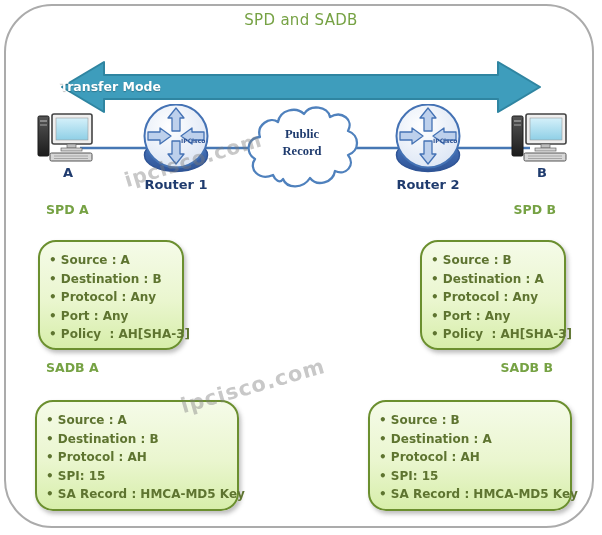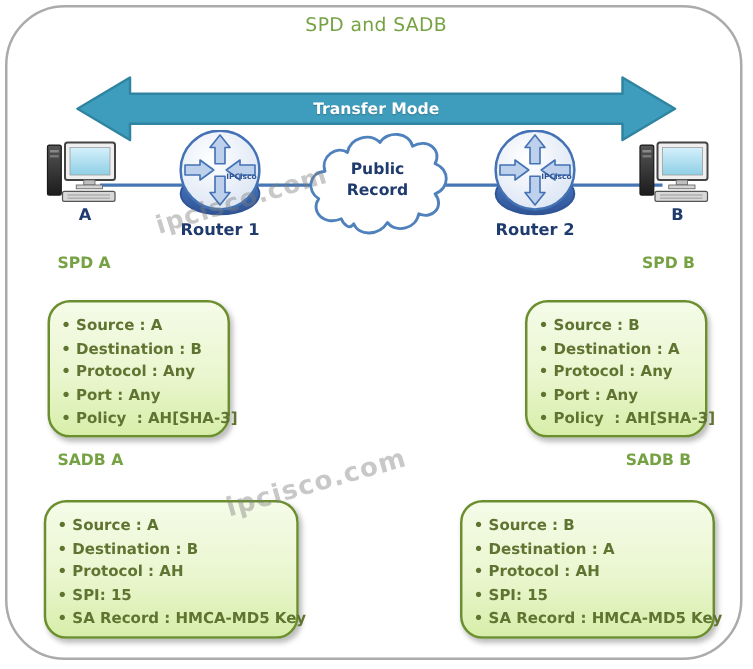--- a/index.html
+++ b/index.html
@@ -12,21 +12,21 @@
     border:2.5px solid #ABABAB;border-radius:48px;box-sizing:border-box;
   }
   .title{
     position:absolute;left:0;top:11px;width:100%;text-align:center;
     font-size:15px;font-weight:normal;color:#76A244;letter-spacing:0.3px;
   }
   .conn-svg{position:absolute;left:0;top:0;width:602px;height:535px;}
   .transfer-arrow{position:absolute;left:60px;top:59px;width:482px;height:56px;}
   .transfer-arrow svg{position:absolute;left:0;top:0;}
   .arrow-label{
-    position:absolute;left:0;top:20px;width:100%;text-align:center;
+    position:absolute;left:0;top:20px;width:100%;
     color:#fff;font-size:12.5px;font-weight:bold;text-shadow:0 1px 1px rgba(0,0,0,0.25);
   }
   .node{position:absolute;}
   .node-label{
     position:absolute;left:0;width:100%;text-align:center;
     color:#1F3B6E;font-weight:bold;font-size:13px;
   }
   .host .node-label{top:53px;}
   .router .node-label{top:73px;}
   .cloud-text{
@@ -116,21 +116,21 @@
       <circle cx="34" cy="32" r="31.5" fill="url(#dsk)" stroke="#4472B4" stroke-width="2"></circle>
       <polygon points="34,4 42,14 38,14 38,27 30,27 30,14 26,14" fill="#BDD0EC" stroke="#4472B4" stroke-width="1.3" stroke-linejoin="round"></polygon>
       <polygon points="34,60 26,50 30,50 30,37 38,37 38,50 42,50" fill="#BDD0EC" stroke="#4472B4" stroke-width="1.3" stroke-linejoin="round"></polygon>
       <polygon points="6,28 18,28 18,24 29,32 18,40 18,36 6,36" fill="#BDD0EC" stroke="#4472B4" stroke-width="1.3" stroke-linejoin="round"></polygon>
       <polygon points="62,28 50,28 50,24 39,32 50,40 50,36 62,36" fill="#BDD0EC" stroke="#4472B4" stroke-width="1.3" stroke-linejoin="round"></polygon>
       <text x="39" y="39" font-size="6" font-weight="bold" fill="#2F5496">IPCisco</text>
     </svg>
     <div class="node-label">Router 1</div>
   </div>
 
-  <div class="node" style="left:243px;top:103px;width:118px;height:92px;">
+  <div class="node" style="left:243px;top:103px;width:118px;height:92px;font-family:Liberation Serif, serif;">
     <svg width="118" height="92" viewBox="0 0 118 92">
       <path d="M30,72 C16,78 5,66 12,56 C2,50 4,35 17,34 C13,22 27,13 35,19 C37,7 53,3 61,11 C67,1 85,3 87,14 C99,7 111,17 105,28 C117,32 117,48 105,52 C113,62 103,73 92,68 C90,80 74,84 67,75 C60,86 44,86 40,76 C37,81 32,77 30,72 Z" fill="#FFFFFF" stroke="#4F81BD" stroke-width="2.3" stroke-linejoin="round"></path>
     </svg>
     <div class="cloud-text">
       <div>Public</div>
       <div>Record</div>
     </div>
   </div>
 
   <div class="node router" style="left:394px;top:104px;width:68px;height:95px;">

